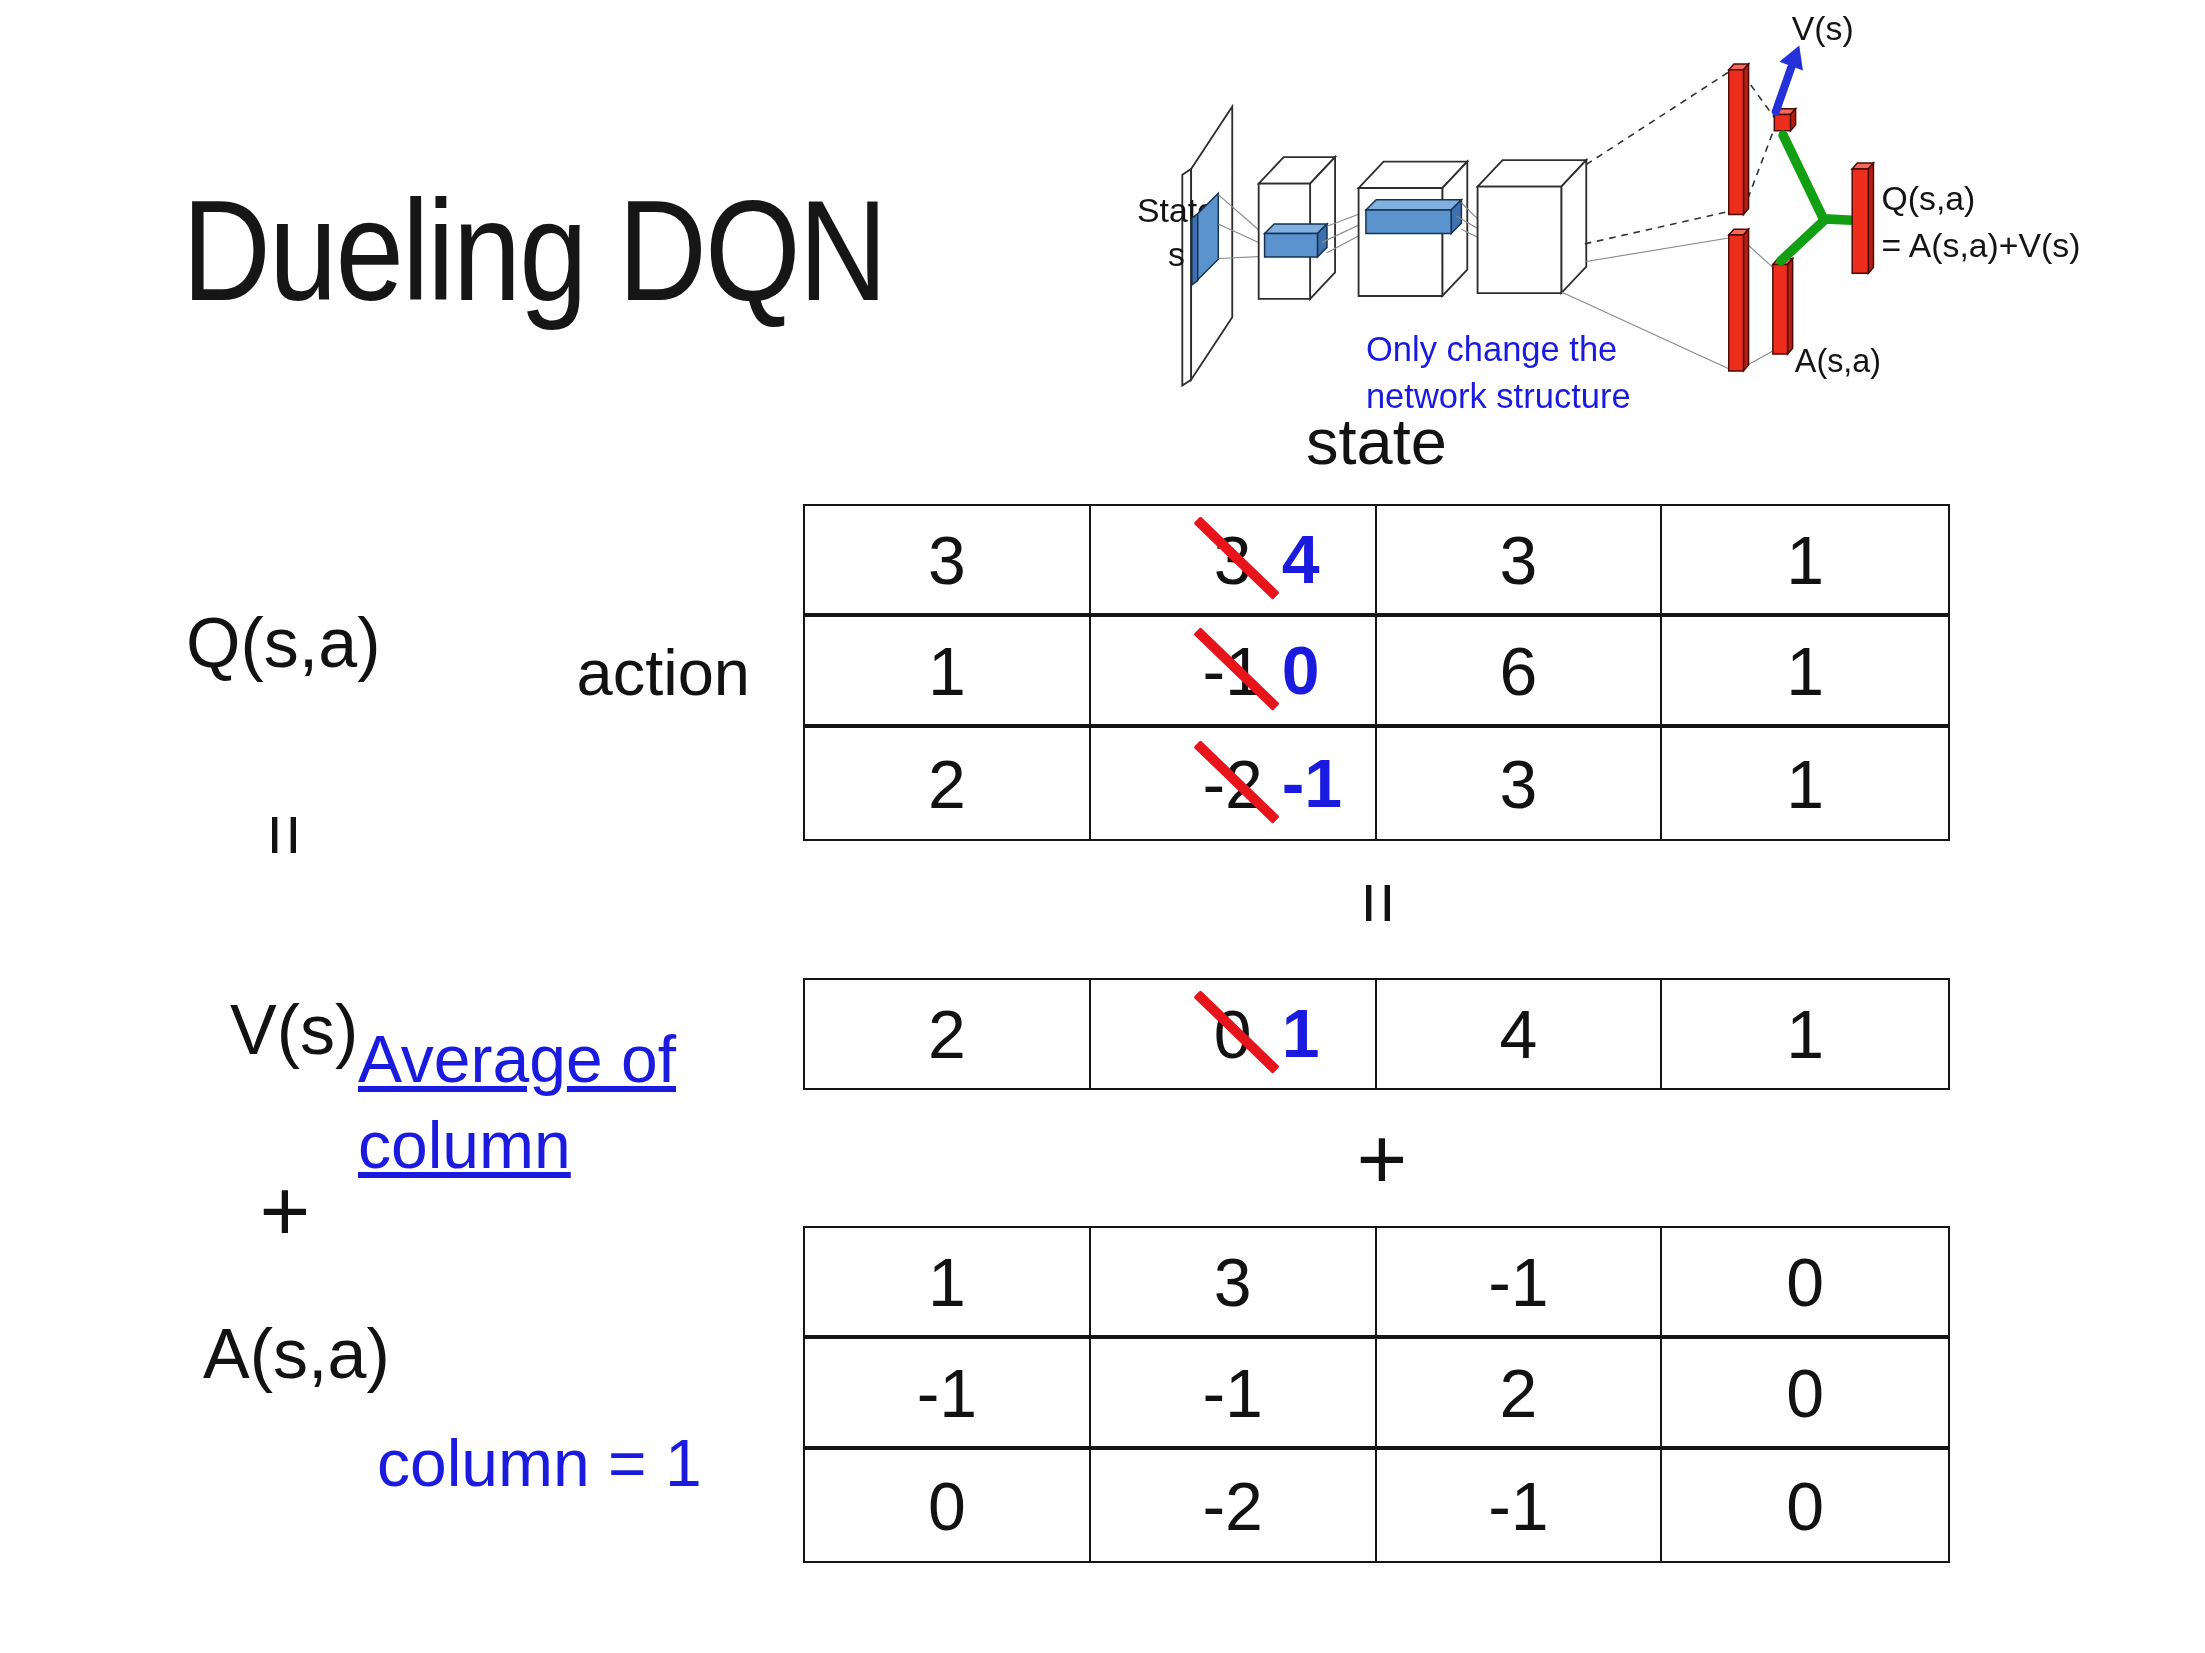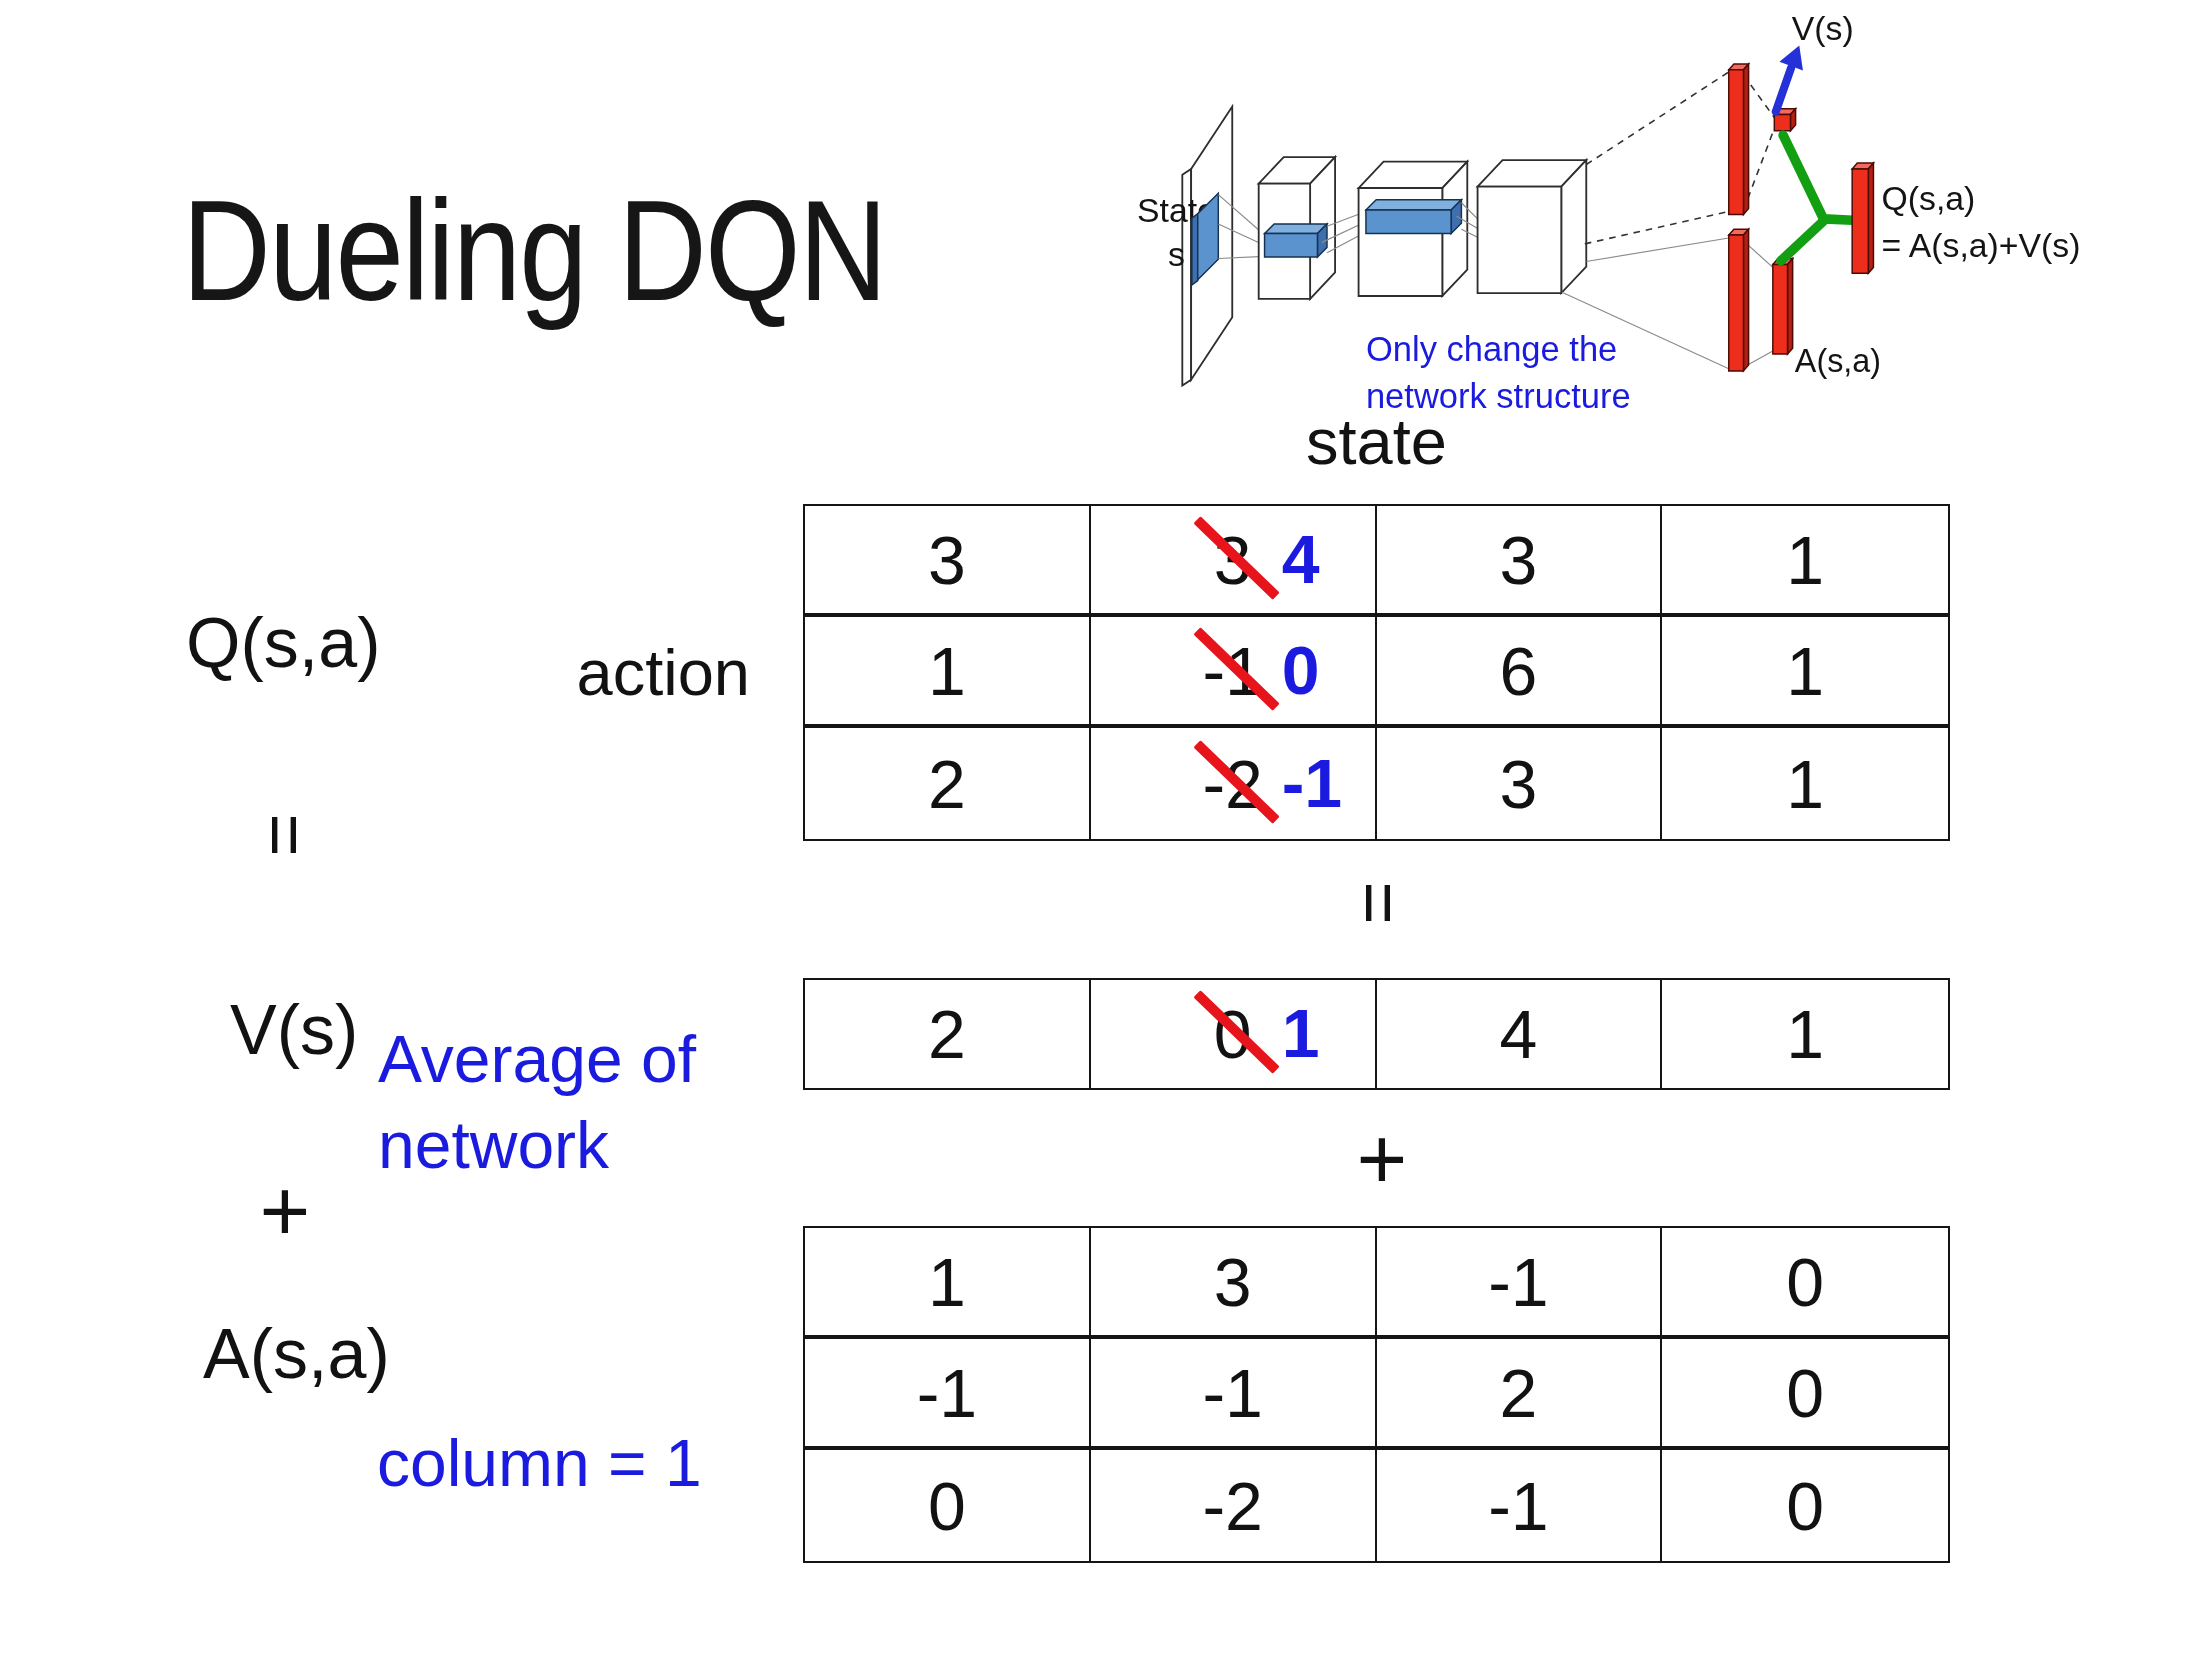--- a/index.html
+++ b/index.html
@@ -29,21 +29,21 @@
   #v-label{left:230px;top:995px;}
   #a-label{left:203px;top:1319px;}
 
   .op{display:flex;align-items:center;justify-content:center;line-height:1;}
   #eq-left{left:248px;top:798px;width:74px;height:74px;font-size:74px;transform:rotate(90deg);}
   #eq-mid{left:1342px;top:866px;width:74px;height:74px;font-size:74px;transform:rotate(90deg);}
   #plus-left{left:241px;top:1166px;width:88px;height:88px;font-size:87px;}
   #plus-mid{left:1338px;top:1114px;width:88px;height:88px;font-size:87px;}
 
   .note{color:var(--blue);font-size:66px;line-height:86px;white-space:nowrap;}
-  #avg-note{left:378px;top:1016px;}
+  #avg-note{left:358px;top:1016px;text-decoration:underline;}
   #sum-note{left:377px;top:1420px;}
 
   
   .tbl{
     position:absolute;display:grid;background:#fff;border:2.9px solid #151515;
     left:803px;width:1147px;box-sizing:border-box;
   }
   #q-table{top:504px;height:337px;grid-template-columns:repeat(4,1fr);grid-template-rows:repeat(3,1fr);}
   #v-table{top:978px;height:112px;grid-template-columns:repeat(4,1fr);}
   #a-table{top:1226px;height:337px;grid-template-columns:repeat(4,1fr);grid-template-rows:repeat(3,1fr);}
@@ -212,21 +212,21 @@
 <div class="abs lbl" id="action-header">action</div>
 
 <div class="abs lbl h-label" id="q-label">Q(s,a)</div>
 <div class="abs op" id="eq-left">=</div>
 <div class="abs lbl h-label" id="v-label">V(s)</div>
 <div class="abs op" id="plus-left">+</div>
 <div class="abs lbl h-label" id="a-label">A(s,a)</div>
 
 <div class="abs note" id="avg-note">
   <div>Average of</div>
-  <div>network</div>
+  <div>column</div>
 </div>
 <div class="abs note" id="sum-note">
   <div>column = 1</div>
 </div>
 
 <div class="abs op" id="eq-mid">=</div>
 <div class="abs op" id="plus-mid">+</div>
 
 <div class="tbl" id="q-table">
   <div class="cell">

